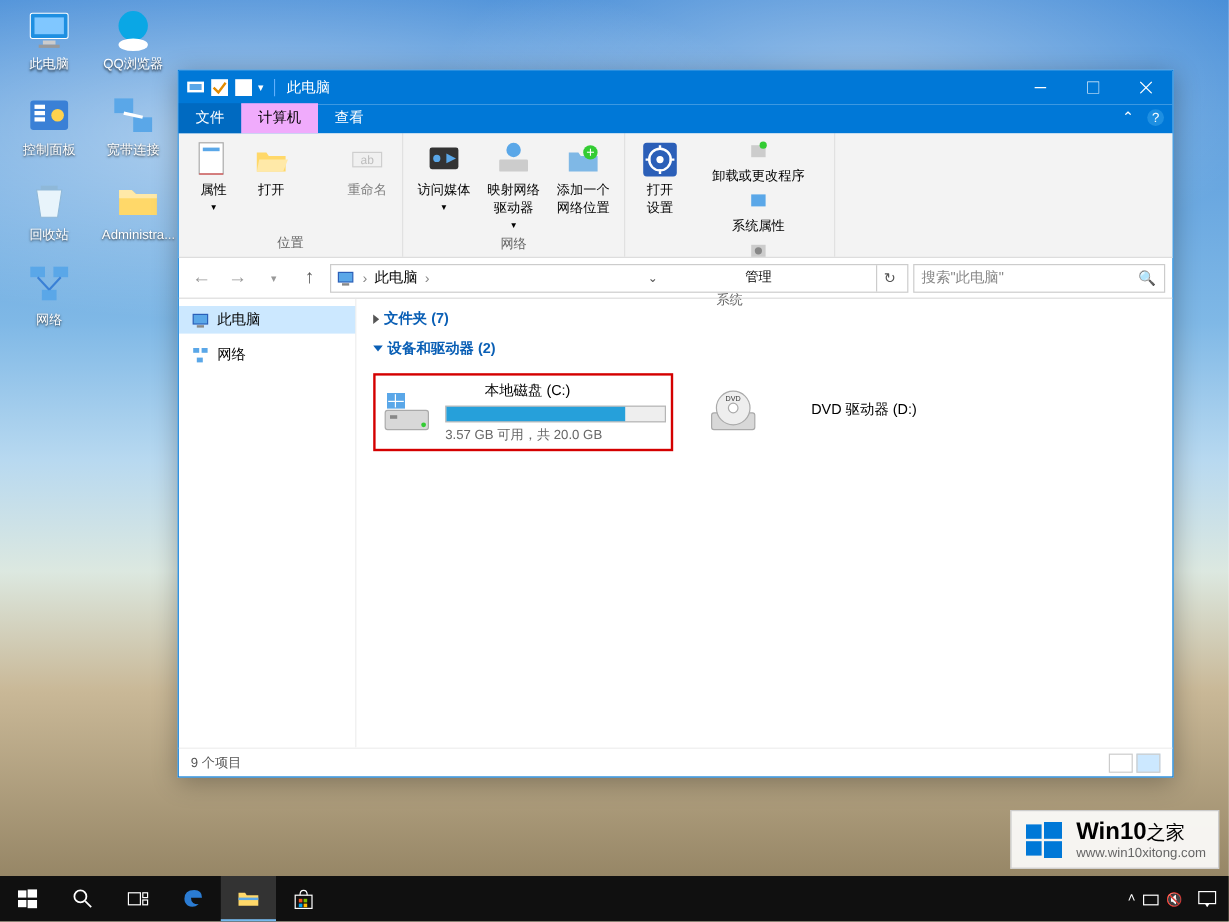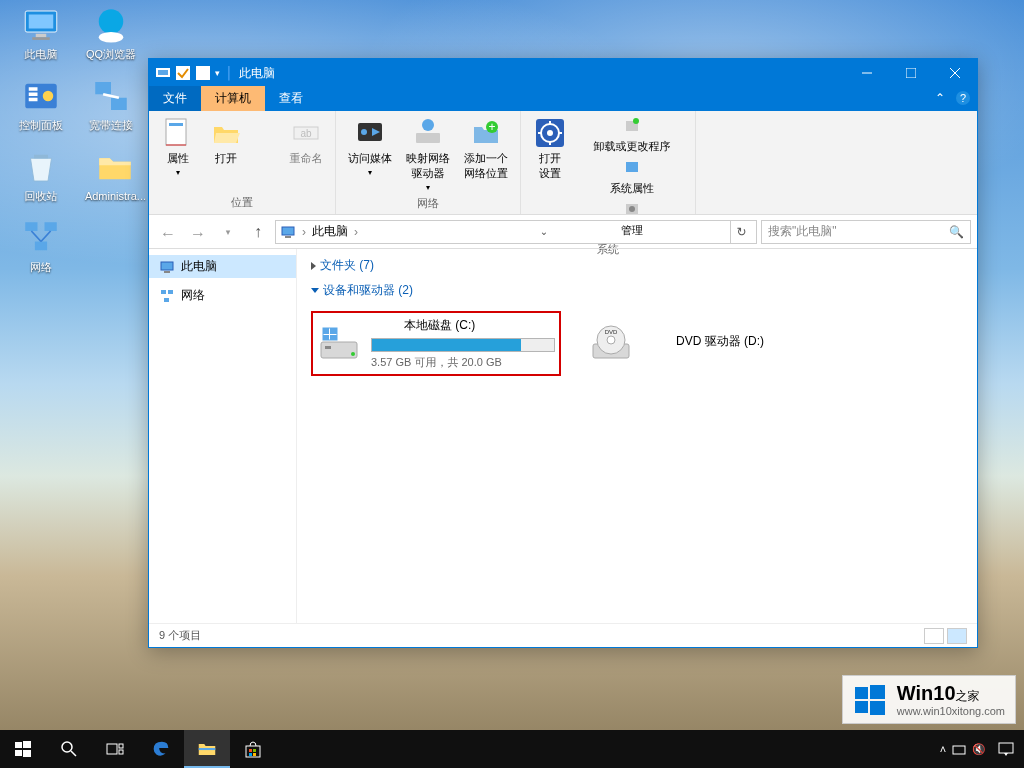--- a/index.html
+++ b/index.html
@@ -21,21 +21,21 @@
 .win { position:absolute; left:148px; top:58px; width:830px; height:590px; background:#fff; border:1px solid #0078d7; box-shadow:0 4px 20px rgba(0,0,0,.3); display:flex; flex-direction:column;}
 .titlebar{height:28px;background:#0078d7;color:#fff;display:flex;align-items:center;font-size:12px;}
 .titlebar .qat{display:flex;align-items:center;gap:4px;padding:0 6px;}
 .titlebar .qat .qi{width:16px;height:16px;}
 .titlebar .title{padding-left:6px;}
 .titlebar .winbtns{margin-left:auto;display:flex;}
 .winbtn{width:44px;height:28px;display:flex;align-items:center;justify-content:center;cursor:pointer;}
 .ribbon-tabs{height:24px;background:#0078d7;display:flex;align-items:flex-end;font-size:12px;color:#fff;position:relative;}
 .rtab{padding:4px 14px;cursor:pointer;}
 .rtab.file{background:#006ac1;}
-.rtab.active{background:#fdba74;color:#000;}
+.rtab.active{background:#f0abfc;color:#000;}
 .rtab-help{position:absolute;right:6px;top:3px;display:flex;gap:10px;align-items:center;}
 .ribbon{height:104px;background:#f3f3f3;border-bottom:1px solid #ddd;display:flex;font-size:11px;}
 .rgroup{border-right:1px solid #e1e1e1;padding:4px 8px;display:flex;flex-direction:column;align-items:center;justify-content:space-between;}
 .rgroup .items{display:flex;gap:6px;align-items:flex-start;}
 .rbtn{display:flex;flex-direction:column;align-items:center;gap:2px;padding:2px 4px;cursor:pointer;min-width:42px;}
 .rbtn .ico{width:32px;height:32px;}
 .rbtn.small{flex-direction:column;min-width:auto;width:110px;justify-content:flex-start;gap:6px;}
 .rbtn.small .ico{width:16px;height:16px;}
 .rgroup .gname{color:#666;font-size:11px;margin-top:2px;}
 .stack{display:flex;flex-direction:column;gap:1px;}
@@ -45,21 +45,21 @@
 .addr{flex:1;height:24px;border:1px solid #ccc;display:flex;align-items:center;font-size:12px;padding:0 4px;gap:6px;}
 .addr .crumb{display:flex;align-items:center;gap:4px;}
 .addr .refresh{margin-left:auto;width:22px;text-align:center;color:#555;cursor:pointer;border-left:1px solid #ccc;height:100%;display:flex;align-items:center;justify-content:center;}
 .search{width:210px;height:24px;border:1px solid #ccc;display:flex;align-items:center;padding:0 6px;font-size:12px;color:#888;}
 .search .mg{margin-left:auto;color:#555;}
 .body{flex:1;display:flex;overflow:hidden;}
 .tree{width:148px;border-right:1px solid #eee;padding:6px 0;font-size:12px;}
 .tnode{display:flex;align-items:center;gap:6px;padding:3px 10px;cursor:pointer;}
 .tnode.sel{background:#cce8ff;}
 .content{flex:1;overflow:auto;padding:4px 0;font-size:12px;}
-.group-hdr{color:#0a5fb5;padding:4px 14px;cursor:pointer;display:flex;align-items:center;gap:4px;}
+.group-hdr{color:#0a5fb5;padding:4px 14px;cursor:pointer;display:flex;align-items:center;gap:4px;font-weight:bold;}
 .caret{display:inline-block;width:0;height:0;border-left:4px solid transparent;border-right:4px solid transparent;border-top:5px solid #0a5fb5;}
 .caret.rt{border-top:4px solid transparent;border-bottom:4px solid transparent;border-left:5px solid #555;border-right:none;}
 .drives{display:flex;gap:24px;padding:8px 14px;}
 .drive{display:flex;gap:10px;align-items:center;width:250px;cursor:pointer;padding:4px;}
 .drive.hi{border:2px solid #d40000;}
 .drive .dico{width:44px;height:44px;flex-shrink:0;}
 .drive .dinfo{flex:1;}
 .drive .dname{font-size:12px;margin-bottom:4px;margin-left:33px;}
 .capbar{height:14px;border:1px solid #b5b5b5;background:#eee;position:relative;margin-bottom:3px;}
 .capbar .fill{position:absolute;top:0;left:0;bottom:0;background:#26a0da;}
@@ -438,21 +438,21 @@
   <div class="watermark">
     <span>
         <svg width="34" height="34" viewBox="0 0 34 34">
           <rect x="2" y="4" width="13" height="12" fill="#0078d7"></rect>
           <rect x="17" y="2" width="15" height="14" fill="#0078d7"></rect>
           <rect x="2" y="18" width="13" height="12" fill="#0078d7"></rect>
           <rect x="17" y="18" width="15" height="14" fill="#0078d7"></rect>
         </svg>
       </span>
     <div>
-      <div><span class="big">Win10</span><span style="font-size:12px;">之家</span></div>
+      <div><span class="big">Win10</span><span style="font-size:16px;">之家</span></div>
       <div style="color:#666;font-size:11px;">www.win10xitong.com</div>
     </div>
   </div>
 </div>
 
 <div class="taskbar">
   <div class="tb-btn">
       <svg width="16" height="16" viewBox="0 0 16 16">
         <rect x="0" y="1" width="7" height="6" fill="#fff"></rect>
         <rect x="8" y="0" width="8" height="7" fill="#fff"></rect>

